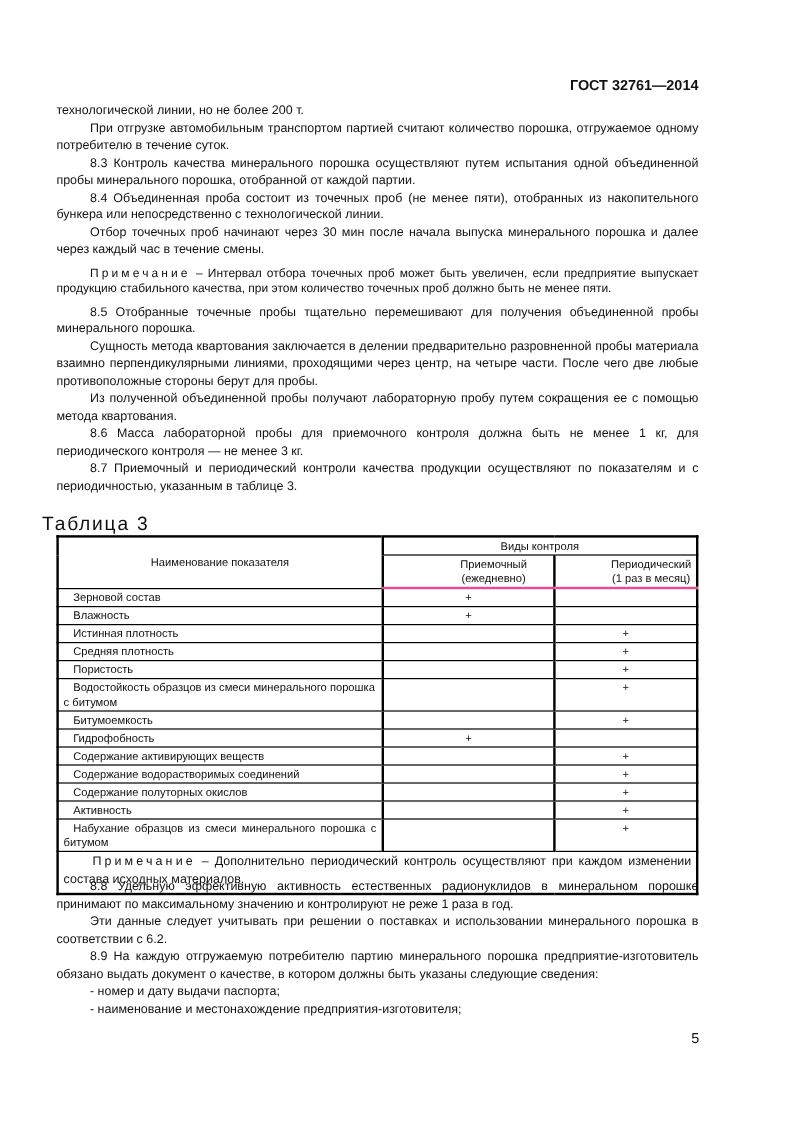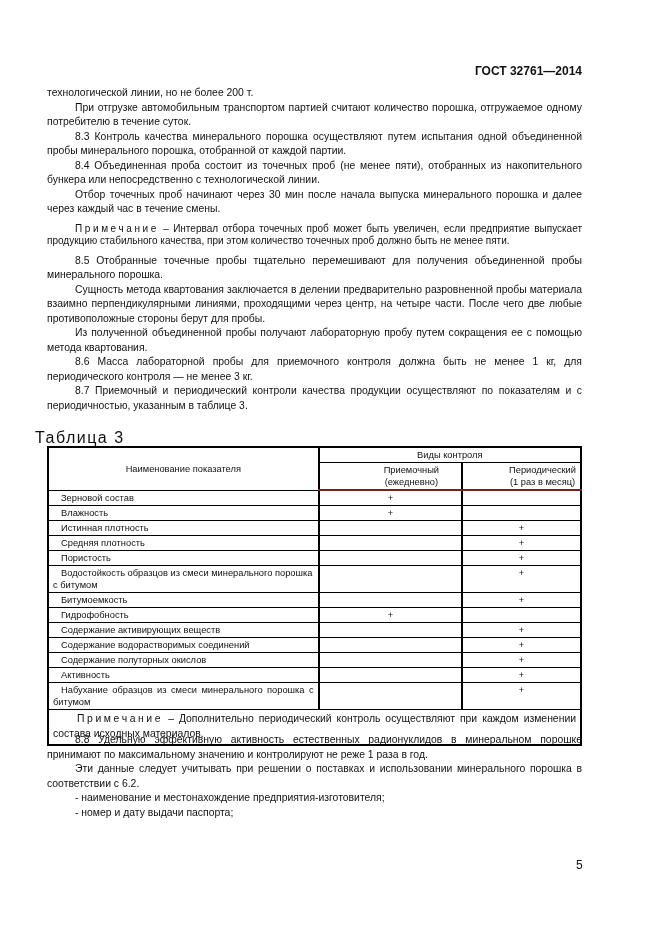--- a/index.html
+++ b/index.html
@@ -9,21 +9,21 @@
   .txt { position:absolute; left:47px; width:535px; font-size:10.4px; line-height:14.5px; }
   .txt p { margin:0; text-align:justify; }
   .ind { text-indent:28px; }
   .note { font-size:10px; line-height:12.5px; }
   .sp { letter-spacing:2.6px; }
   .tcap { position:absolute; left:35px; top:429px; font-size:16px; letter-spacing:1.5px; }
   table { position:absolute; left:47px; top:446px; width:535px; border-collapse:collapse; font-size:9.3px; }
   td, th { border:1px solid #000; padding:1px 4px; font-weight:normal; vertical-align:top; line-height:12px; }
   th { text-align:center; vertical-align:middle; }
   table { border:2px solid #000; }
-  thead tr:last-child th { border-bottom:2px solid #7f1d1d;padding-left:46px; }
+  thead tr:last-child th { border-bottom:2px solid #ec4899;padding-left:46px; }
   .c1 { width:304px; text-indent:8px; }
   .c2, .c3 { text-align:center; }
   .c2 { border-left:2px solid #000; width:100px;}
   .c3 { border-left:2px solid #000; }
   .just { text-align:justify; }
   .notecell { font-size:10.4px; line-height:14.5px; padding:2px 4px 3px 4px; text-align:justify; }
   .pgn { position:absolute; left:576px; top:858px; font-size:12px; }
 </style>
 </head>
 <body>
@@ -125,17 +125,18 @@
       </tr>
     <tr>
       <td colspan="3" class="notecell"><span style="padding-left:24px;"></span><span class="sp">Примечание</span><span> – Дополнительно периодический контроль осуществляют при каждом изменении состава исходных материалов.</span></td>
     </tr>
   </tbody>
 </table>
 
 <div class="txt" style="top:733px;">
   <p class="ind">8.8 Удельную эффективную активность естественных радионуклидов в минеральном порошке принимают по максимальному значению и контролируют не реже 1 раза в год.</p>
   <p class="ind">Эти данные следует учитывать при решении о поставках и использовании минерального порошка в соответствии с 6.2.</p>
+  <p class="ind">8.9 На каждую отгружаемую потребителю партию минерального порошка предприятие-изготовитель обязано выдать документ о качестве, в котором должны быть указаны следующие сведения:</p>
+  <p class="ind">- номер и дату выдачи паспорта;</p>
   <p class="ind">- наименование и местонахождение предприятия-изготовителя;</p>
-  <p class="ind">- номер и дату выдачи паспорта;</p>
 </div>
 
 <div class="pgn">5</div>
 
 </body></html>

